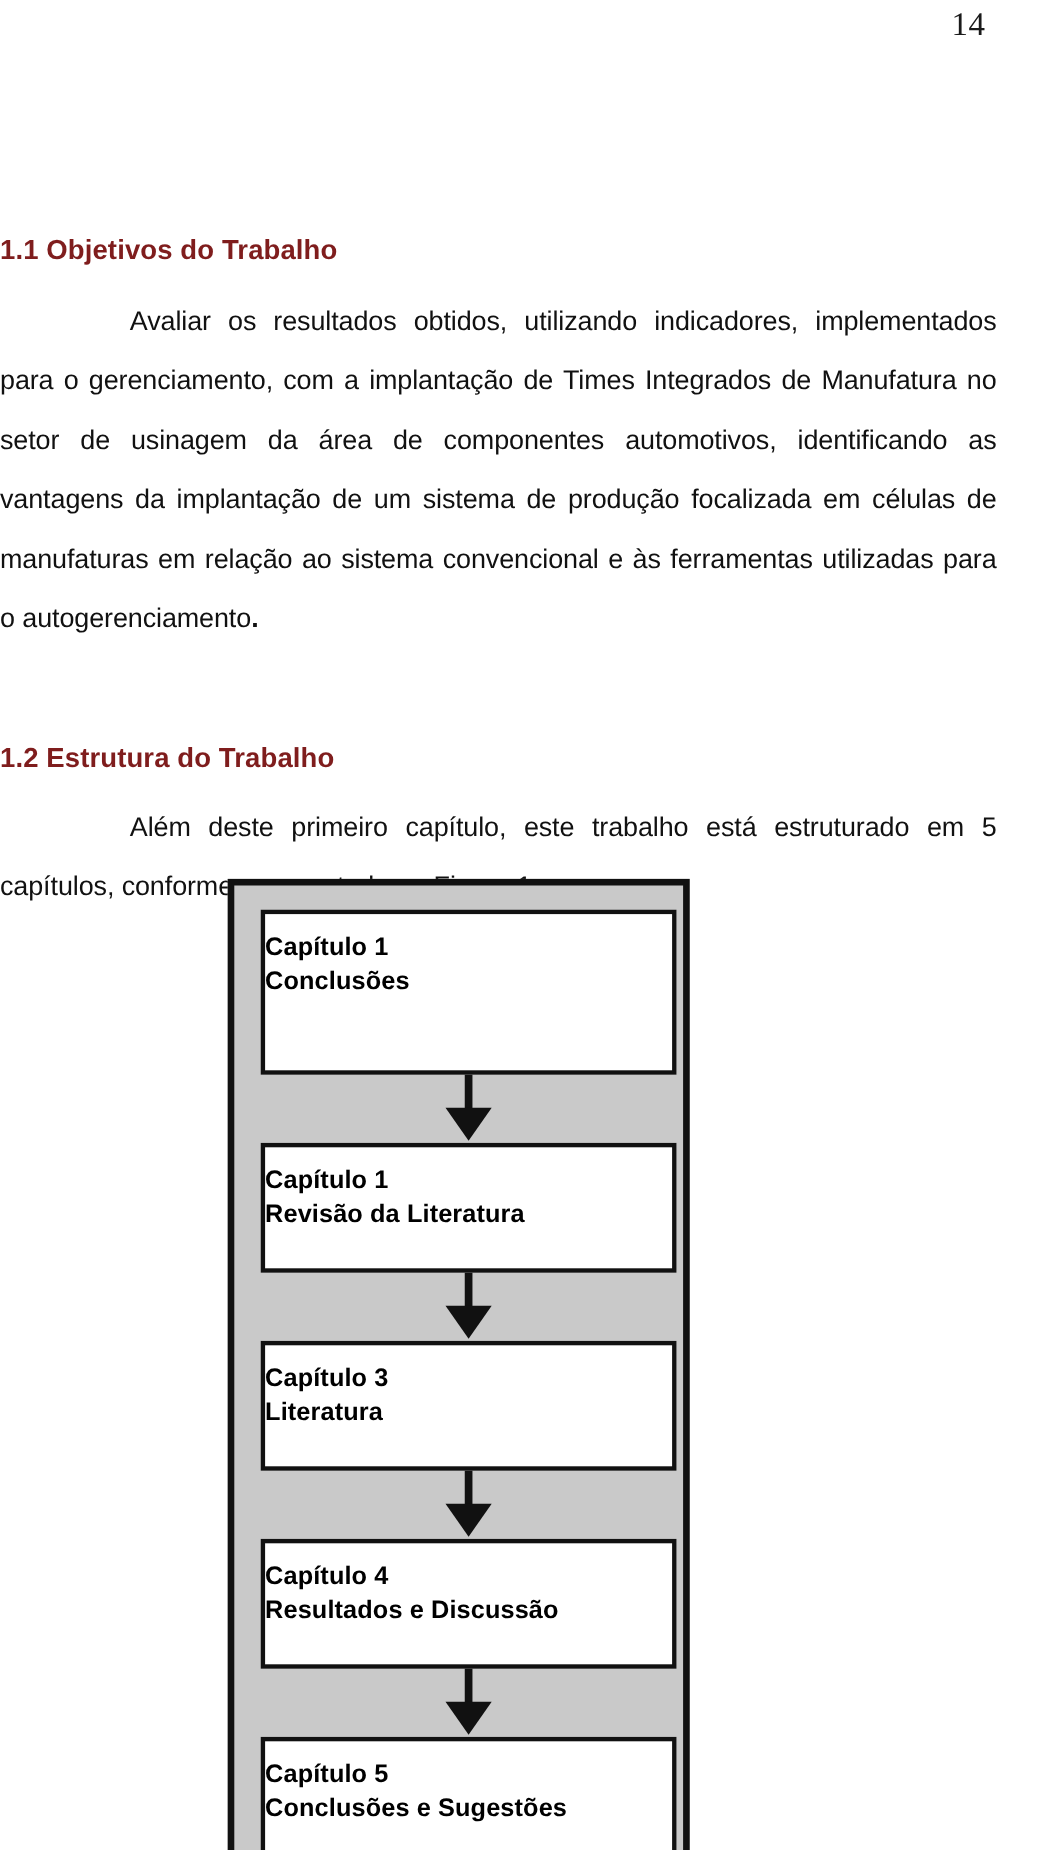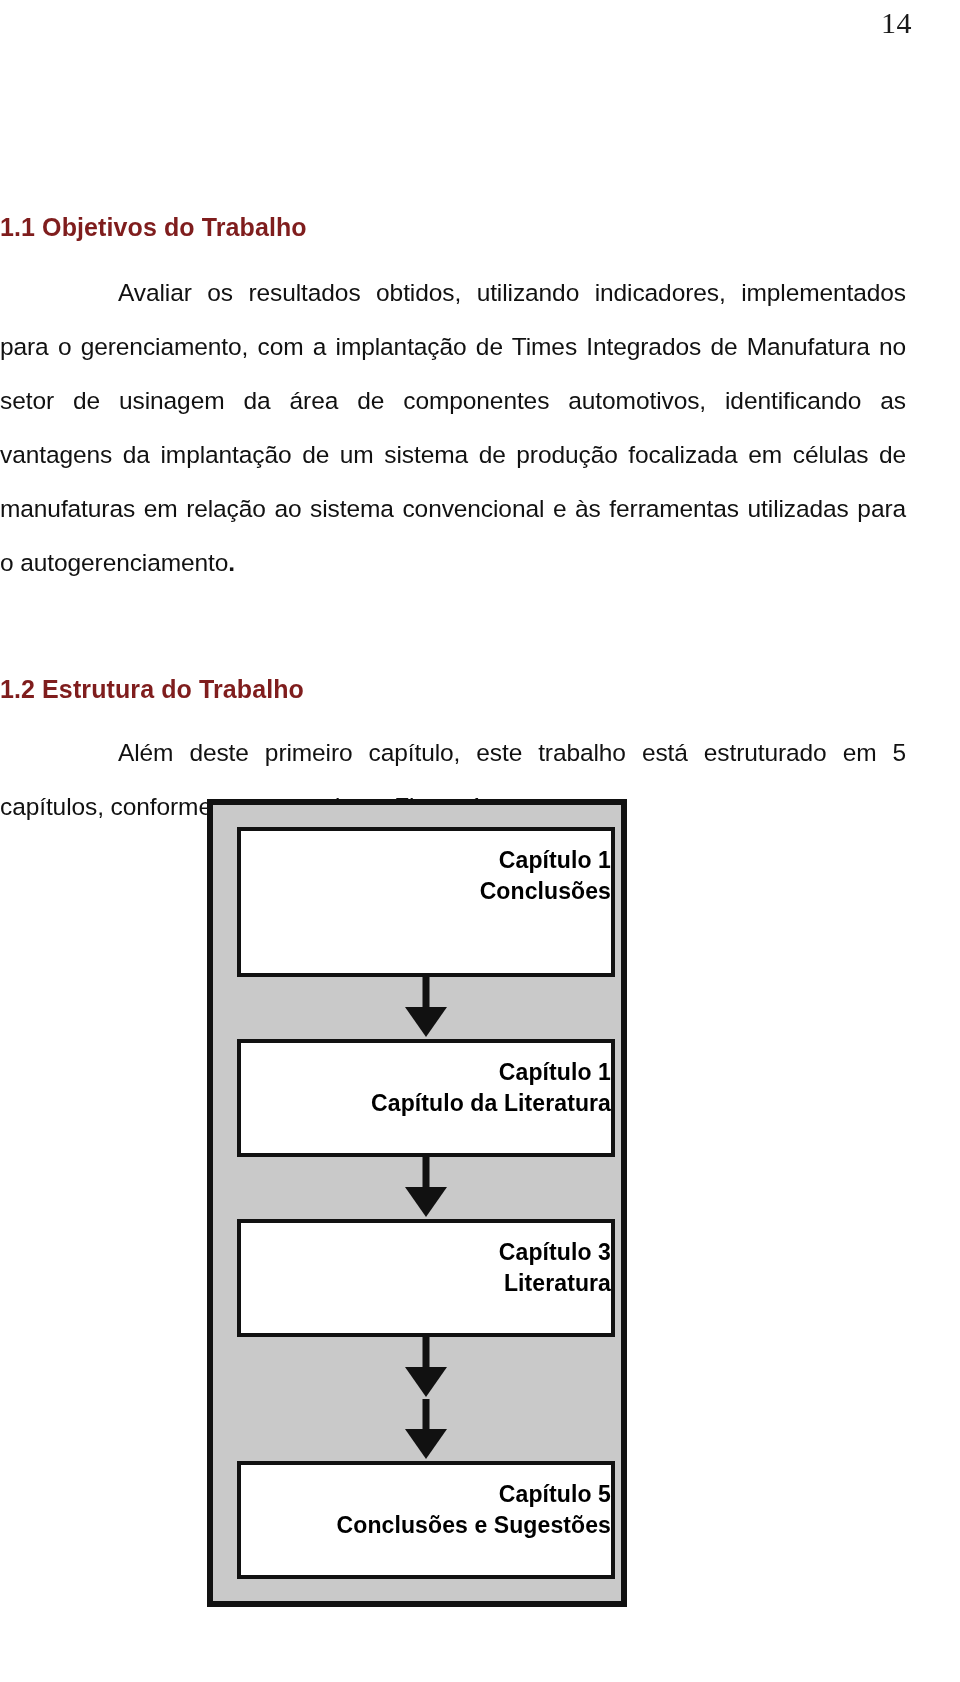--- a/index.html
+++ b/index.html
@@ -20,21 +20,21 @@
     position: relative;
     width: 960px;
     height: 1682px;
     box-sizing: border-box;
   }
 
   
   .page-number {
     position: absolute;
     top: 6px;
-    right: 48px;
+    right: 64px;
     font-family: "Liberation Serif", serif;
     font-size: 30px;
     line-height: 34px;
     letter-spacing: 0.5px;
     color: #1a1a1a;
   }
 
   
   .content {
     position: absolute;
@@ -93,21 +93,21 @@
     padding-right: 6px;
   }
 
   .flow-box {
     background: #ffffff;
     border: 4px solid #111111;
     box-sizing: border-box;
     min-height: 118px;
     display: flex;
     flex-direction: column;
-    align-items: flex-end;
+    align-items: flex-start;
     justify-content: flex-start;
     padding-top: 14px;
     padding-bottom: 10px;
   }
 
   .flow-box .line {
     font-size: 23px;
     line-height: 31px;
     font-weight: bold;
     text-align: center;
@@ -188,21 +188,21 @@
 
       <div class="arrow-wrap">
         <div class="arrow">
           <div class="stem"></div>
           <div class="head"></div>
         </div>
       </div>
 
       <div class="flow-box box-2">
         <div class="line">Capítulo 1</div>
-        <div class="line">Capítulo da Literatura</div>
+        <div class="line">Revisão da Literatura</div>
       </div>
 
       <div class="arrow-wrap">
         <div class="arrow">
           <div class="stem"></div>
           <div class="head"></div>
         </div>
       </div>
 
       <div class="flow-box box-3">
@@ -210,20 +210,24 @@
         <div class="line">Literatura</div>
       </div>
 
       <div class="arrow-wrap">
         <div class="arrow">
           <div class="stem"></div>
           <div class="head"></div>
         </div>
       </div>
 
+      <div class="flow-box box-4">
+        <div class="line">Capítulo 4</div>
+        <div class="line">Resultados e Discussão</div>
+      </div>
 
       <div class="arrow-wrap">
         <div class="arrow">
           <div class="stem"></div>
           <div class="head"></div>
         </div>
       </div>
 
       <div class="flow-box box-5">
         <div class="line">Capítulo 5</div>

